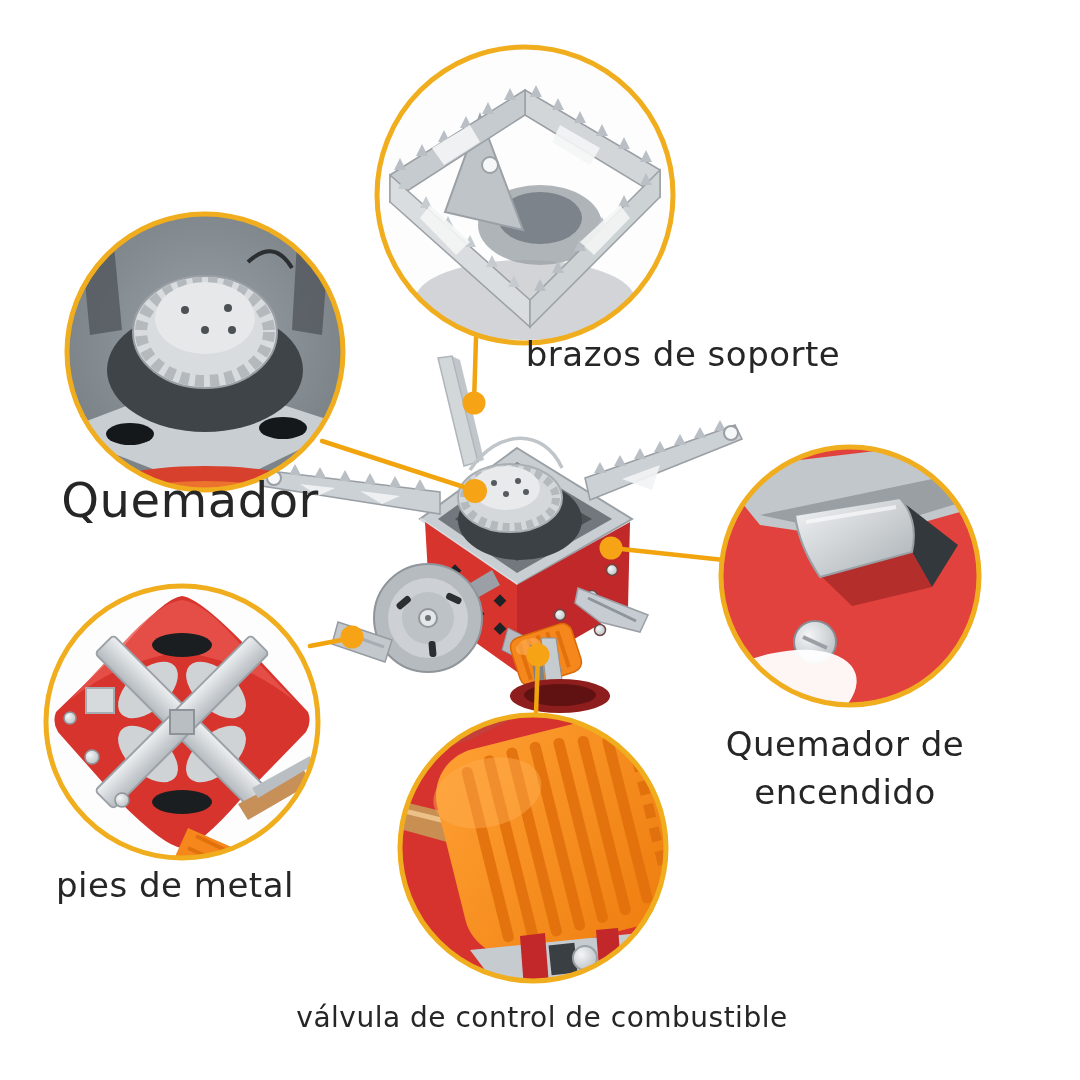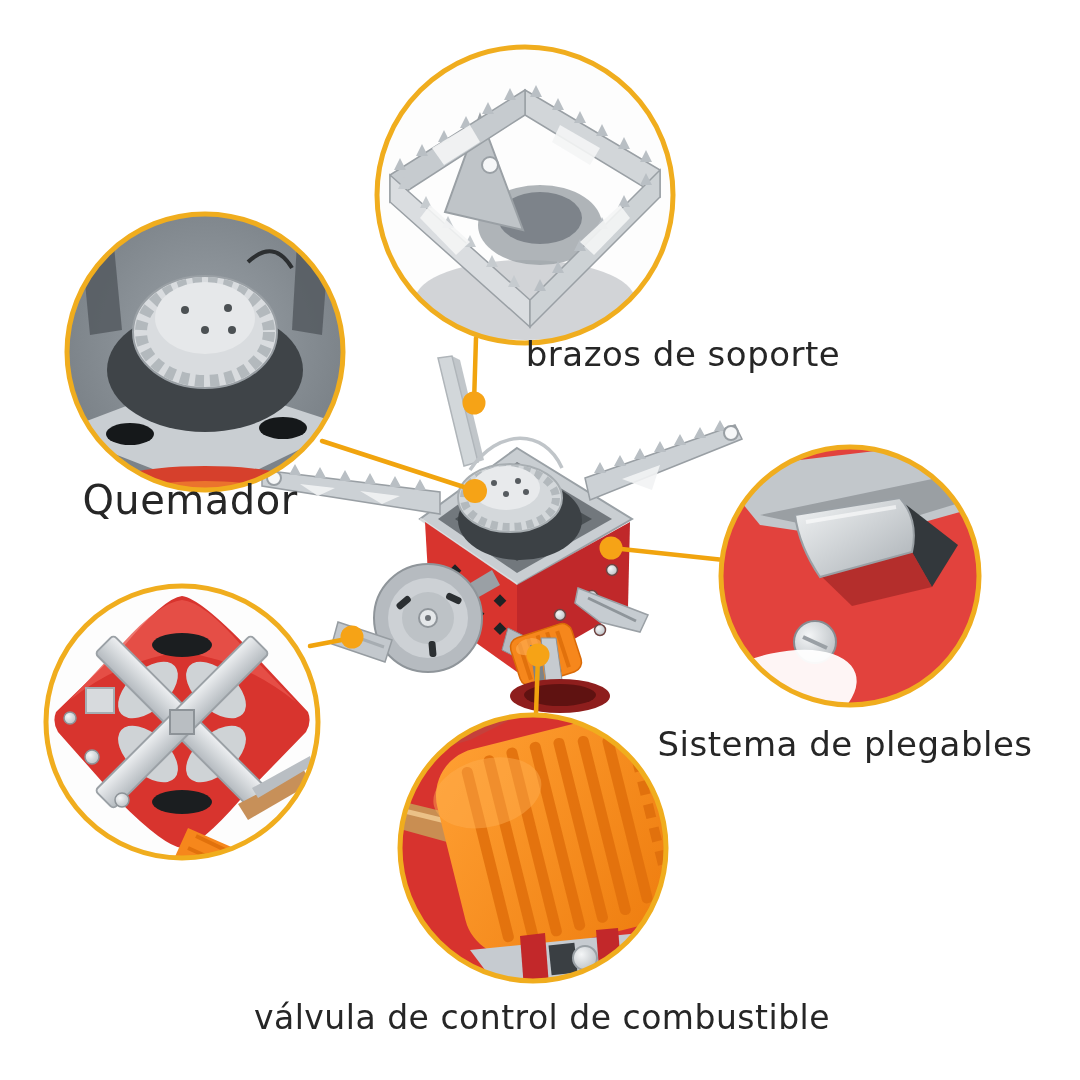--- a/index.html
+++ b/index.html
@@ -5,22 +5,22 @@
   html,body{margin:0;padding:0;background:#ffffff;}
   .stage{
     position:relative;width:1080px;height:1080px;background:#ffffff;
     font-family:"DejaVu Sans","Liberation Sans",sans-serif;overflow:hidden;
   }
   .stage svg{position:absolute;left:0;top:0;}
   .label{
     position:absolute;text-align:center;color:#262626;
     font-size:34px;line-height:48px;letter-spacing:.5px;font-weight:500;
   }
-  .label--quemador{font-size:40px;}
-  .label--valvula{font-size:33px;}
+  .label--quemador{font-size:48px;}
+  .label--valvula{font-size:28px;}
 </style>
 </head>
 <body>
 
 <div class="stage">
 
 <svg width="1080" height="1080" viewBox="0 0 1080 1080">
   <defs>
     <linearGradient id="metalGrad" x1="0" y1="0" x2="0" y2="1">
       <stop offset="0" stop-color="#eef0f2"></stop>
@@ -316,23 +316,24 @@
 
   <div class="label" style="left:483px;top:330px;width:400px">
     <div>brazos de soporte</div>
   </div>
 
   <div class="label label--quemador" style="left:40px;top:476px;width:300px">
     <div>Quemador</div>
   </div>
 
   <div class="label" style="left:645px;top:720px;width:400px">
-    <div>Sistema de plegables</div>
+    <div>Quemador de encendido</div>
   </div>
 
   <div class="label" style="left:25px;top:861px;width:300px">
+    <div>pies de metal</div>
   </div>
 
   <div class="label label--valvula" style="left:242px;top:994px;width:600px">
     <div>válvula de control de combustible</div>
   </div>
 
 </div>
 
 </body></html>

